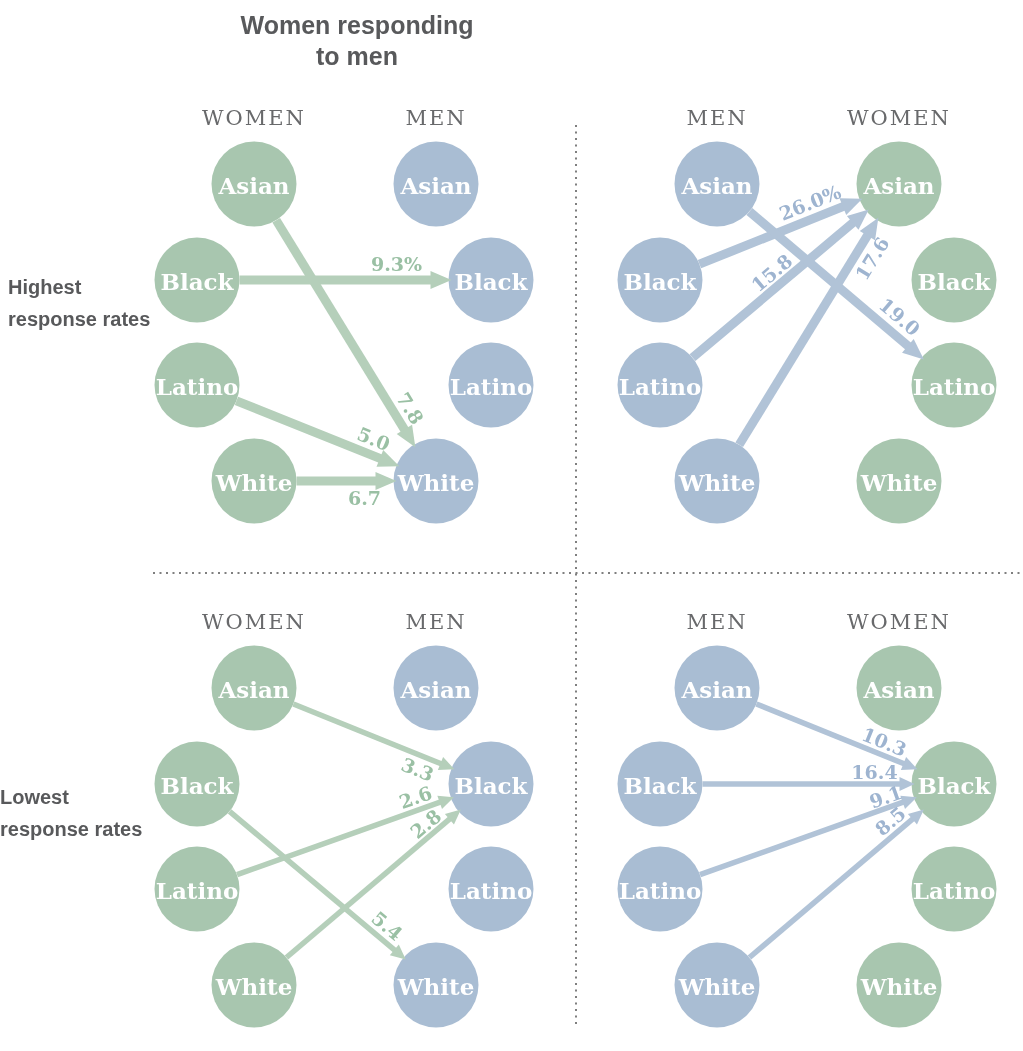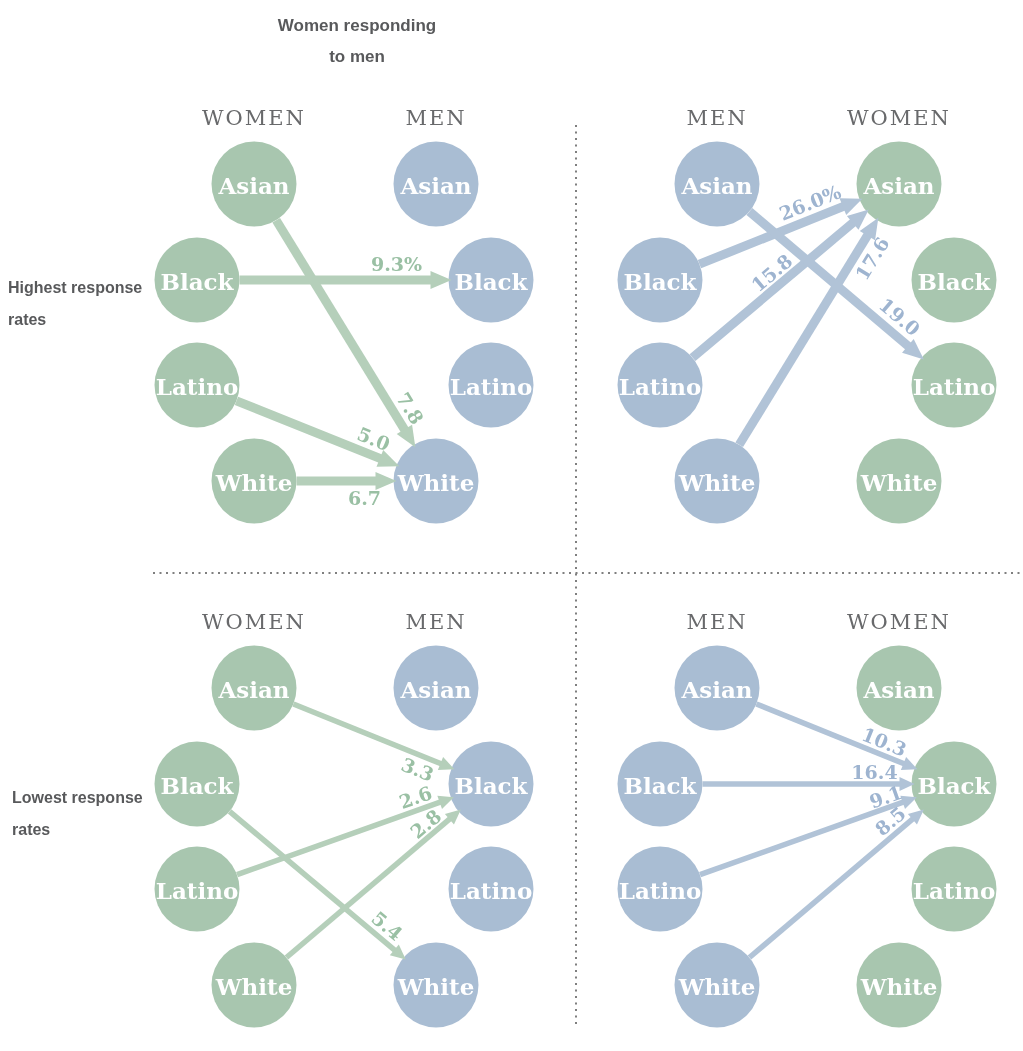--- a/index.html
+++ b/index.html
@@ -1,21 +1,21 @@
 <!DOCTYPE html>
 <html><head>
 <meta charset="utf-8">
 <style>
   html,body{margin:0;padding:0;background:#ffffff;}
   .canvas{position:relative;width:1023px;height:1051px;background:#ffffff;
           font-family:"Liberation Sans",sans-serif;overflow:hidden;}
   .quad-title{position:absolute;width:300px;text-align:center;font-weight:bold;
-              font-size:17px;line-height:31px;color:#58595b;}
+              font-size:25px;line-height:31px;color:#58595b;}
   .quad-title span{display:block;}
-  .row-label{position:absolute;width:150px;font-weight:bold;font-size:16px;
+  .row-label{position:absolute;width:150px;font-weight:bold;font-size:20px;
              line-height:31.5px;color:#58595b;}
   svg{position:absolute;left:0;top:0;}
   svg text{font-family:"DejaVu Serif","Liberation Serif",serif;}
   .node-text{font-weight:bold;fill:#ffffff;font-size:23px;}
   .col-header{font-size:21px;letter-spacing:2px;}
   .edge-text{font-weight:bold;font-size:19px;}
 </style>
 </head>
 <body>
 
@@ -24,21 +24,21 @@
   <div class="quad-title" style="left:207px;top:10px;">
     <span>Women responding</span>
     <span>to men</span>
   </div>
 
   <div class="quad-title" style="left:658px;top:10px;">
   </div>
 
   <div class="row-label" style="left:8px;top:272px;">Highest response rates</div>
 
-  <div class="row-label" style="left:12px;top:782px;">Lowest response rates</div>
+  <div class="row-label" style="left:0;top:782px;">Lowest response rates</div>
 
   <svg id="flow-svg" width="1023" height="1051" viewBox="0 0 1023 1051">
       <line x1="576" y1="125" x2="576" y2="1028" stroke="#7f7f7f" stroke-width="2" stroke-dasharray="2 4.5"></line>
       <line x1="153" y1="573" x2="1021" y2="573" stroke="#7f7f7f" stroke-width="2" stroke-dasharray="2 4.5"></line>
       <g>
         <text x="254" y="125" text-anchor="middle" fill="#68696b" class="col-header">WOMEN</text>
         <text x="436" y="125" text-anchor="middle" fill="#68696b" class="col-header">MEN</text>
         <circle cx="254" cy="184" r="42.5" fill="#a8c6af"></circle>
         <text x="254" y="184" text-anchor="middle" dominant-baseline="central" dy="1" class="node-text">Asian</text>
         <circle cx="436" cy="184" r="42.5" fill="#a9bdd3"></circle>

